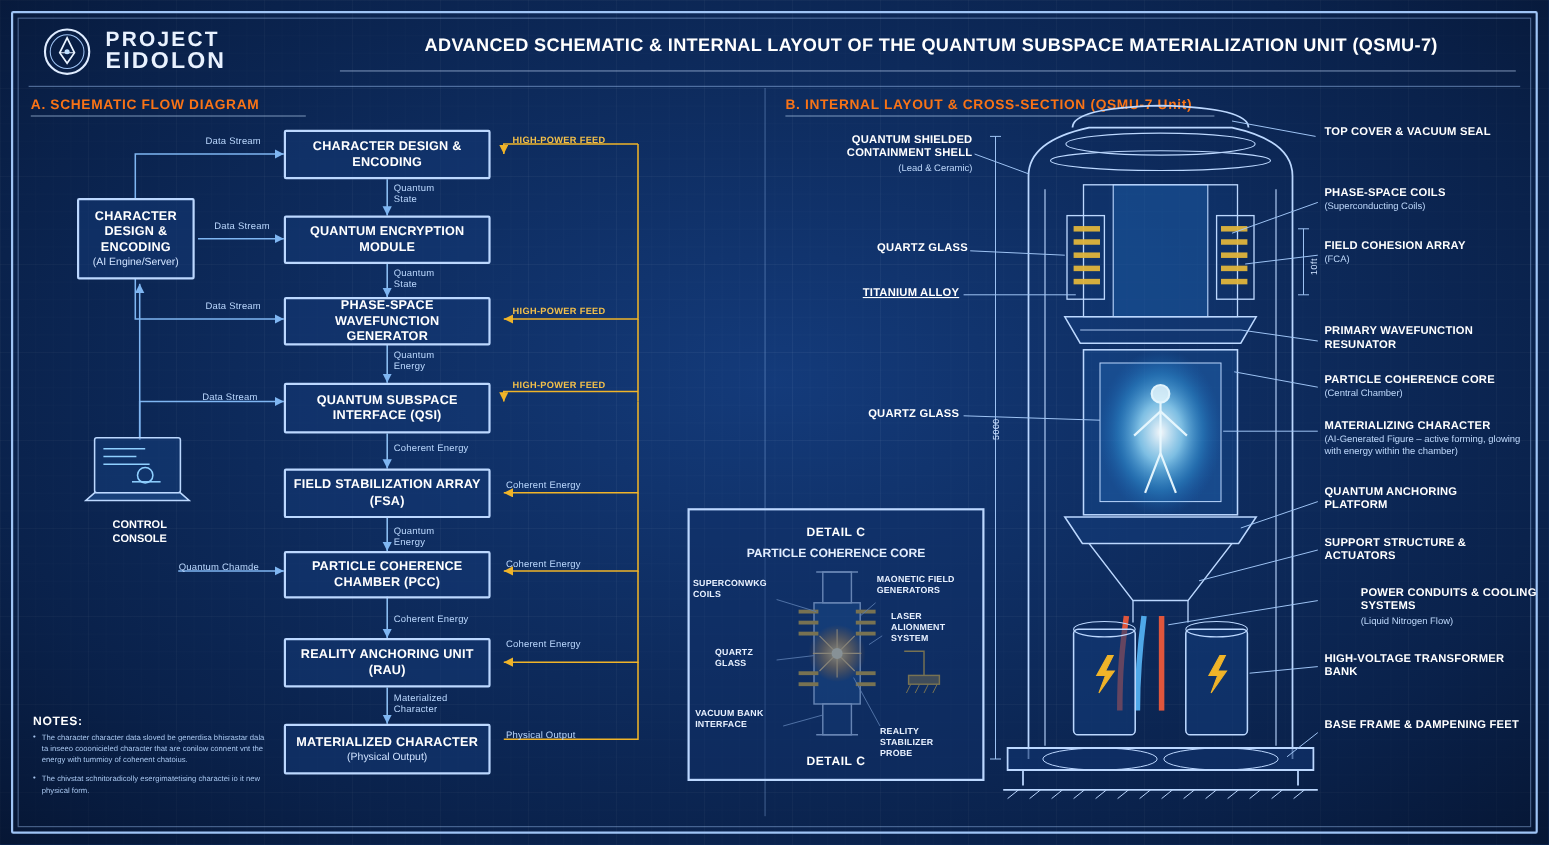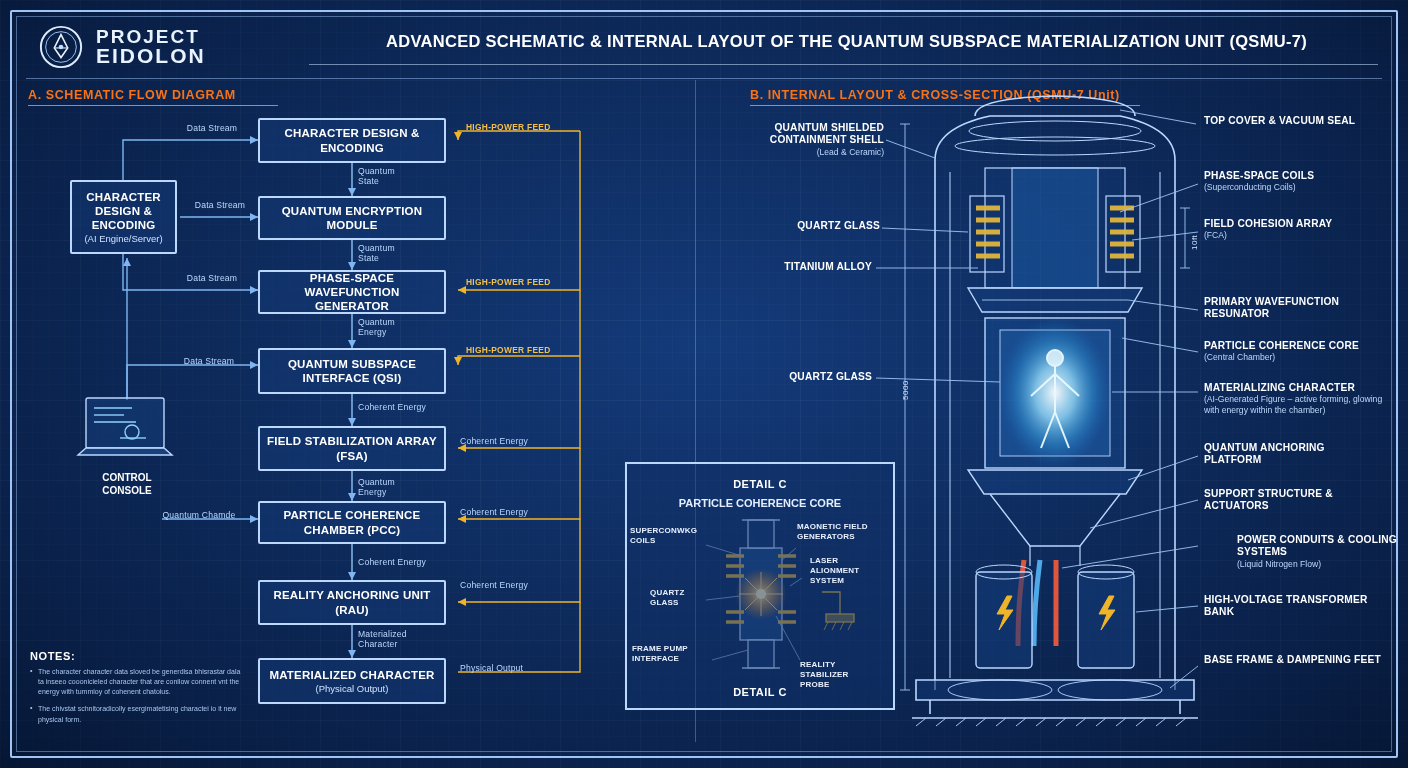--- a/index.html
+++ b/index.html
@@ -60,21 +60,21 @@
   }
   .vdivider{
     position:absolute; left:695px; top:80px; bottom:26px; width:1px; background:rgba(159,196,245,0.35);
   }
 
   .sec-label{
     position:absolute; font-size:12.5px; font-weight:bold; letter-spacing:0.6px; color:#f97316;
     padding-bottom:3px;
   }
   .sec-label.a{ left:28px; top:88px; width:250px; border-bottom:1px solid rgba(200,225,255,0.6); }
-  .sec-label.b{ left:750px; top:88px; width:390px; border-bottom:1px solid rgba(200,225,255,0.6); }
+  .sec-label.b{ left:714px; top:88px; width:390px; border-bottom:1px solid rgba(200,225,255,0.6); }
 
   
   .box{
     position:absolute; border:2px solid #bcd8ff; background:rgba(20,56,116,0.55);
     border-radius:2px; display:flex; flex-direction:column; align-items:center; justify-content:center;
     text-align:center; padding:17px 6px;
   }
   .box .t{ font-size:11.5px; font-weight:bold; color:#ffffff; line-height:1.22; letter-spacing:0.2px;}
   .box .s{ font-size:9.5px; color:#cfe2ff; line-height:1.2; margin-top:1px;}
 
@@ -445,31 +445,31 @@
 
 <div class="detail">
   <div class="dtitle">DETAIL C</div>
   <div class="dsub">PARTICLE COHERENCE CORE</div>
   <div class="dbottom">DETAIL C</div>
 </div>
 <div class="dlabel" style="left:630px; top:526px; width:72px; text-align:left;">SUPERCONWKG COILS</div>
 <div class="dlabel" style="left:797px; top:522px; width:90px; text-align:left;">MAONETIC FIELD GENERATORS</div>
 <div class="dlabel" style="left:810px; top:556px; width:70px; text-align:left;">LASER ALIONMENT SYSTEM</div>
 <div class="dlabel" style="left:650px; top:588px; width:58px; text-align:left;">QUARTZ GLASS</div>
-<div class="dlabel" style="left:632px; top:644px; width:74px; text-align:left;">FRAME PUMP INTERFACE</div>
+<div class="dlabel" style="left:632px; top:644px; width:74px; text-align:left;">VACUUM BANK INTERFACE</div>
 <div class="dlabel" style="left:800px; top:660px; width:72px; text-align:left;">REALITY STABILIZER PROBE</div>
 
 <div class="callout l" style="left:716px; top:122px; width:168px;">
   <span>QUANTUM SHIELDED CONTAINMENT SHELL</span>
   <span class="sub">(Lead &amp; Ceramic)</span>
 </div>
 <div class="callout l" style="left:740px; top:220px; width:140px;">
   <span>QUARTZ GLASS</span>
 </div>
-<div class="callout l" style="left:740px; top:261px; width:132px;">
+<div class="callout l" style="left:740px; top:261px; width:132px;text-decoration:underline;">
   <span>TITANIUM ALLOY</span>
 </div>
 <div class="callout l" style="left:740px; top:371px; width:132px;">
   <span>QUARTZ GLASS</span>
 </div>
 
 <div class="callout r" style="left:1204px; top:115px; width:180px;">
   <span>TOP COVER &amp; VACUUM SEAL</span>
 </div>
 <div class="callout r" style="left:1204px; top:170px; width:180px;">

